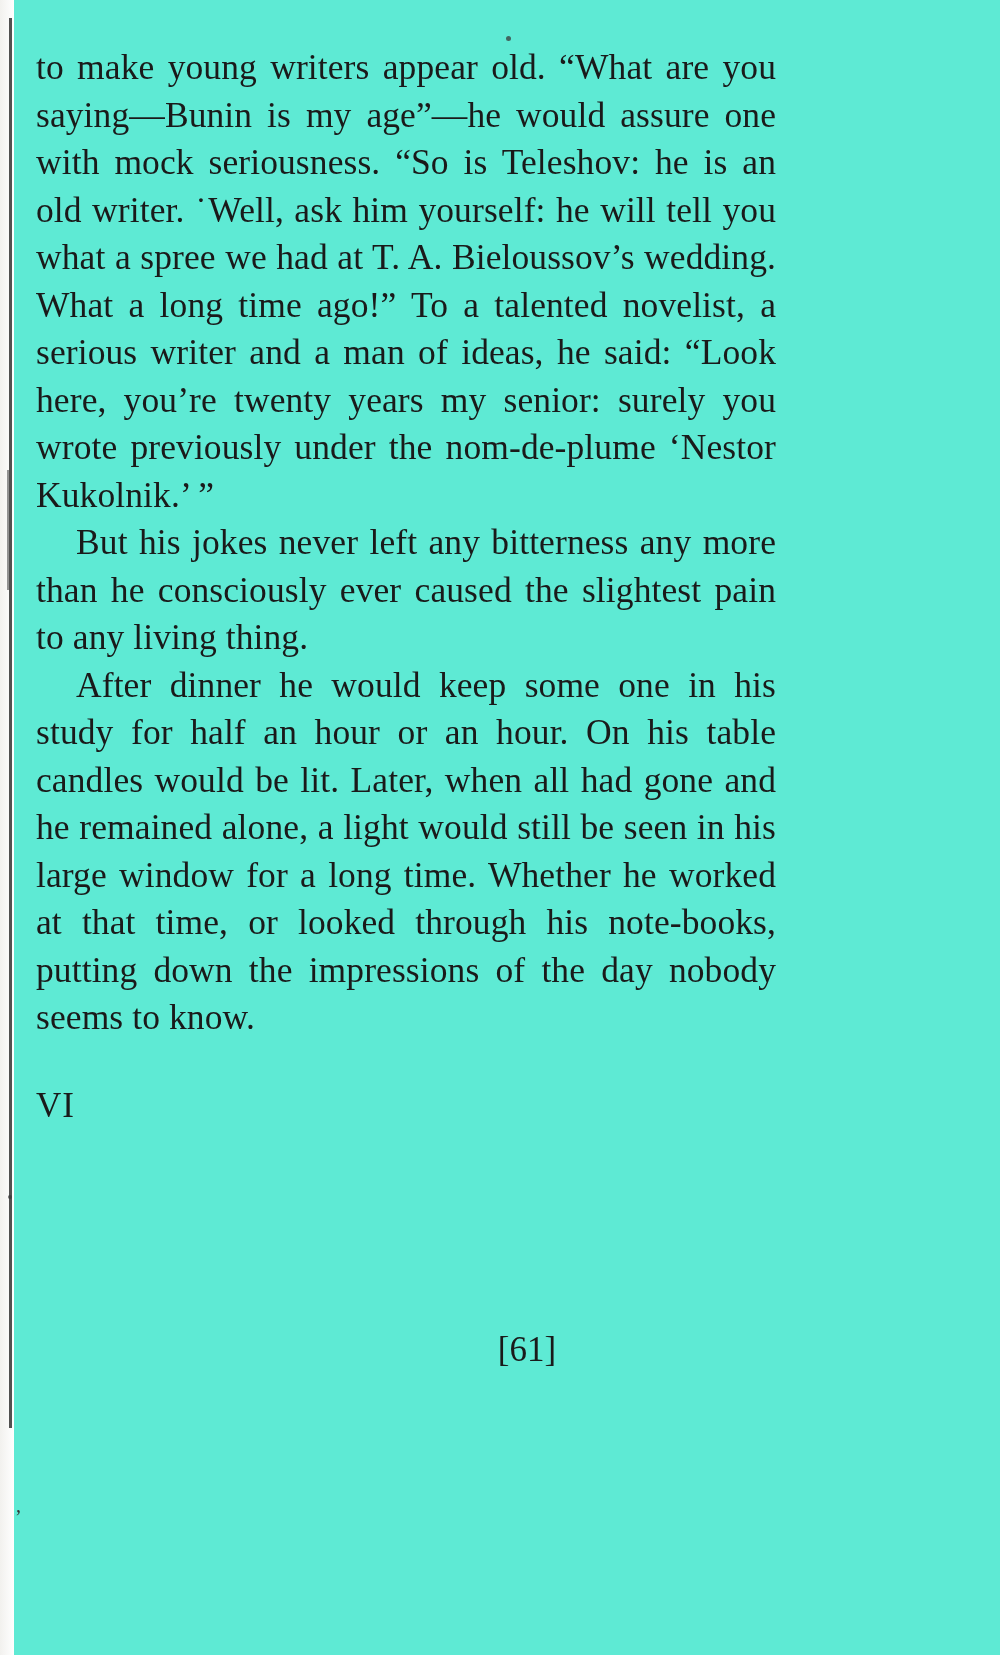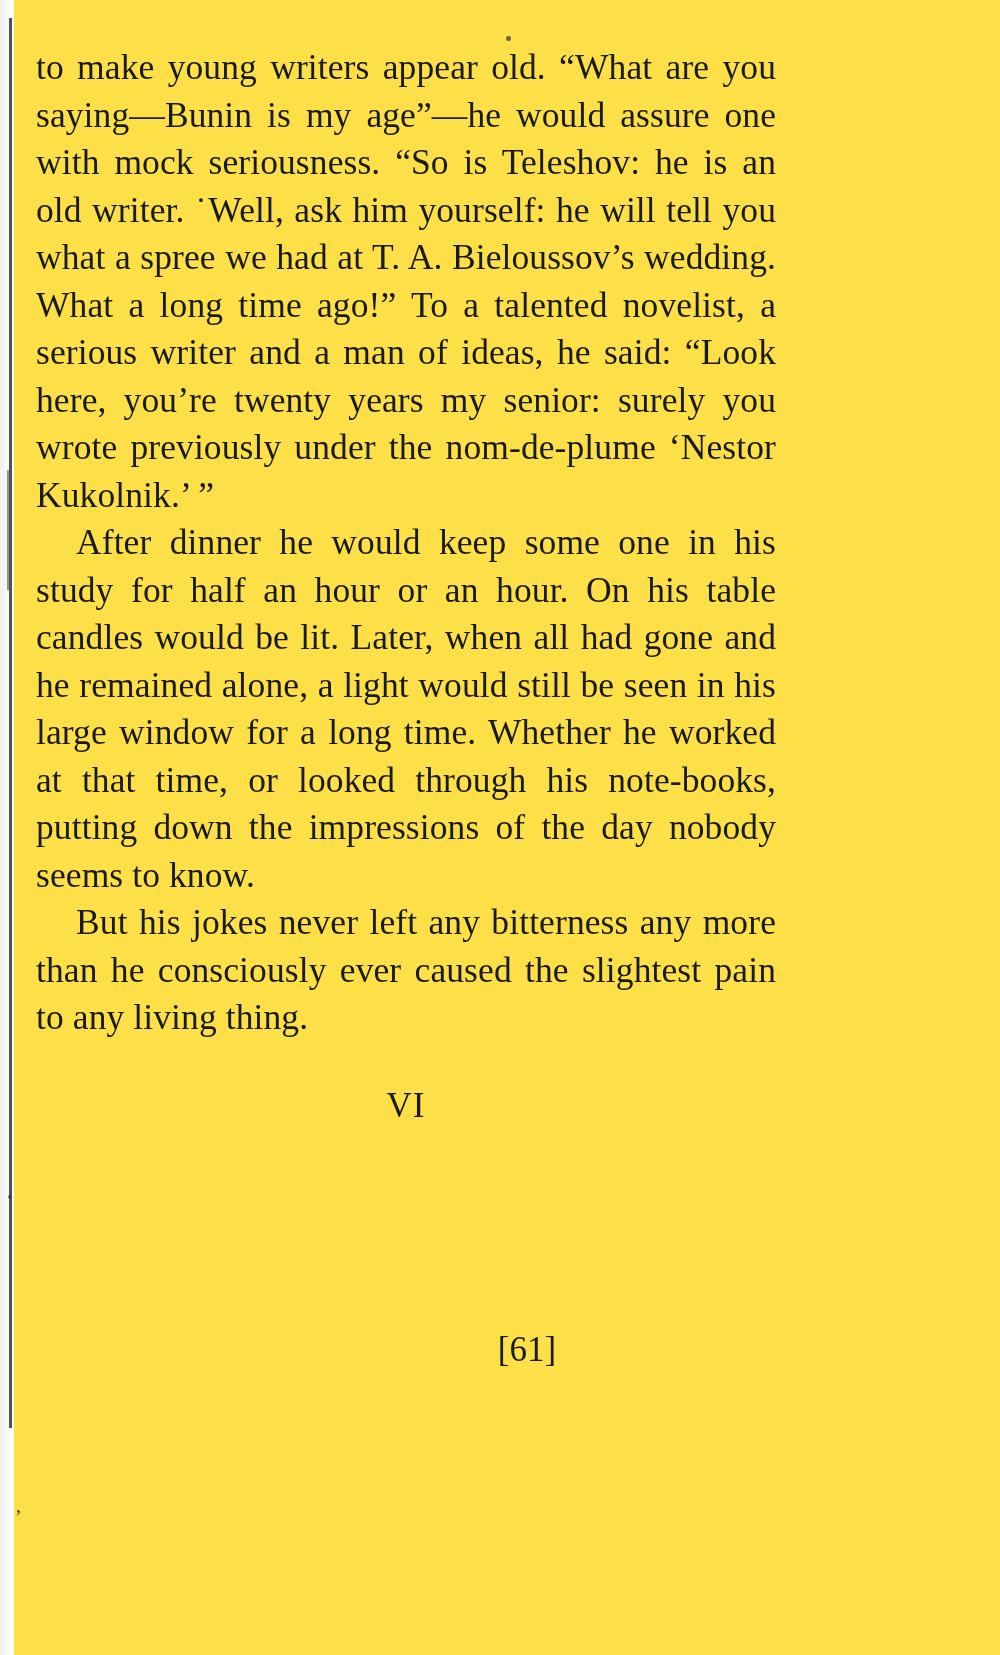--- a/index.html
+++ b/index.html
@@ -13,21 +13,21 @@
     position: relative;
     font-family: "Liberation Serif", serif;
     color: #1a1a1a;
     overflow: hidden;
   }
   .page {
     position: absolute;
     top: 0; left: 0;
     width: 1000px;
     height: 1655px;
-    background: #fde047;
+    background: #5eead4;
   }
   
   .gutter {
     position: absolute;
     left: 0;
     top: 0;
     width: 14px;
     height: 1655px;
     background: linear-gradient(to right, #f2f1ee 0%, #ffffff 100%);
   }
@@ -66,21 +66,20 @@
     text-align: justify;
     text-justify: inter-word;
     letter-spacing: 0.1px;
   }
   p.indent {
     text-indent: 40px;
   }
   .section-num {
     margin-top: 44px;
     margin-bottom: 42px;
-    text-align: center;
     font-size: 35px;
     letter-spacing: 1px;
   }
   .smallcaps {
     font-size: 28px;
     letter-spacing: .5px;
   }
   .bold-open {
     font-weight: 700;
   }
@@ -131,23 +130,23 @@
   <div class="gutter-line"></div>
   <div class="gutter-line b"></div>
 
   <div class="speck" style="left:506px; top:36px; width:5px; height:5px;"></div>
   <div class="speck" style="left:8px; top:1195px; width:4px; height:4px;"></div>
 
   <div class="textblock">
 
     <p class="body-para">to make young writers appear old.  “What are you saying—Bunin is my age”—he would assure one with mock seriousness. “So is Teleshov: he is an old writer.  ˙Well, ask him yourself: he will tell you what a spree we had at T. A. Bieloussov’s wedding. What a long time ago!”  To a talented novelist, a serious writer and a man of ideas, he said: “Look here, you’re twenty years my senior: surely you wrote previously under the nom-de-plume ‘Nestor Kukolnik.’ ”</p>
 
+    <p class="body-para indent">But his jokes never left any bitterness any more than he consciously ever caused the slightest pain to any living thing.</p>
+
     <p class="body-para indent">After dinner he would keep some one in his study for half an hour or an hour.  On his table candles would be lit.  Later, when all had gone and he remained alone, a light would still be seen in his large window for a long time.  Whether he worked at that time, or looked through his note-books, putting down the impressions of the day nobody seems to know.</p>
-
-    <p class="body-para indent">But his jokes never left any bitterness any more than he consciously ever caused the slightest pain to any living thing.</p>
 
     <div class="section-num">VI</div>
 
   </div>
 
 
   <div class="folio">[61]</div>
 
   <div class="bottom-mark">,</div>
 

